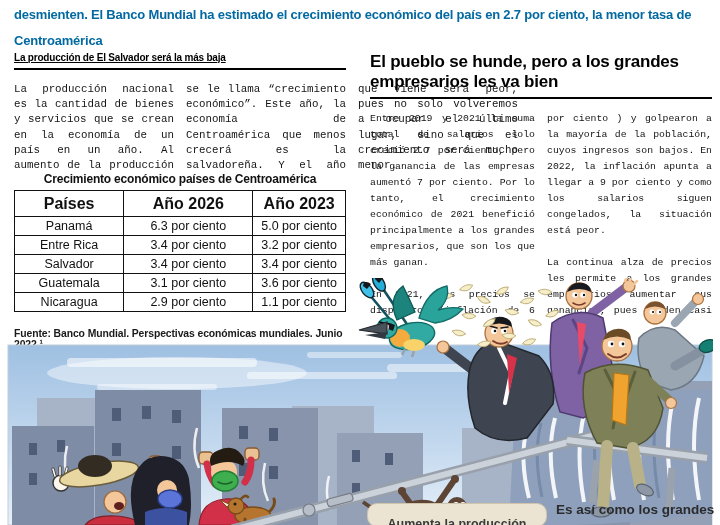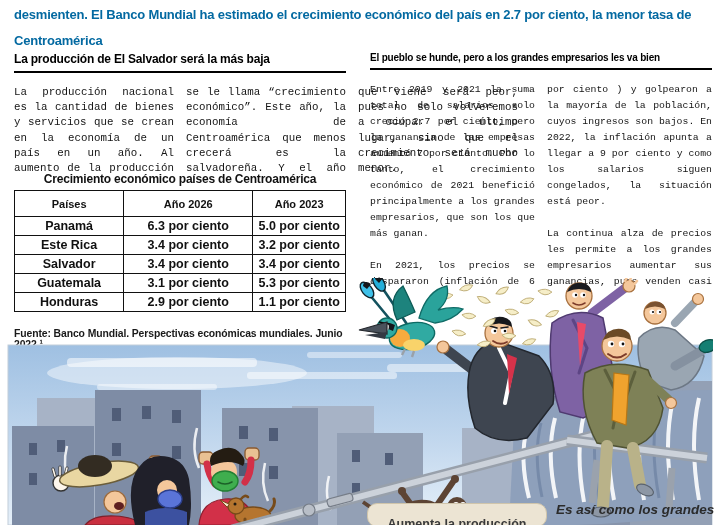--- a/index.html
+++ b/index.html
@@ -7,45 +7,45 @@
         font-family:"Liberation Sans",sans-serif;color:#111;}
   
   #intro{position:absolute;left:14px;top:2px;width:700px;font-size:13px;font-weight:bold;
          letter-spacing:-0.2px;line-height:26px;white-space:pre-line;color:#0369a1;}
   
   .article{position:absolute;top:52px;}
   #art-left{left:14px;width:332px;}
   #art-right{left:370px;width:342px;}
   .headline{font-weight:bold;letter-spacing:-0.2px;color:#000;padding-bottom:5px;
             border-bottom:2.5px solid #000;margin:0 0 8px 0;}
-  #art-left .headline{font-size:12px;}
-  #art-right .headline{font-size:10px;}
+  #art-left .headline{font-size:10px;text-decoration:underline;}
+  #art-right .headline{font-size:17px;}
   .body-text{font-family:Liberation Mono, monospace;text-align:justify;white-space:pre-line;
              column-count:2;column-gap:12px;column-fill:auto;color:#141414;margin-top:12px;}
   #art-left .body-text{font-size:10.8px;line-height:15.2px;height:92px;}
   #art-right .body-text{font-size:9.8px;line-height:16px;height:216px;}
   
   #tbl-title{position:absolute;left:14px;top:172px;width:332px;text-align:center;
              font-weight:bold;font-size:12px;letter-spacing:-0.2px;}
   #gdp-table{position:absolute;left:14px;top:190px;width:332px;border-collapse:collapse;
              font-size:12.5px;text-align:center;}
   #gdp-table th,#gdp-table td{border:1.6px solid #111;padding:0;}
-  #gdp-table th{height:25px;font-size:11px;}
-  #gdp-table td{height:18px;font-weight:bold;}
+  #gdp-table th{height:25px;font-size:16px;}
+  #gdp-table td{height:18px;font-weight:normal;}
   #tbl-source{position:absolute;left:14px;top:328px;width:340px;font-weight:bold;
               font-size:10.4px;letter-spacing:-0.1px;color:#1a1a1a;}
   
   #cartoon{position:absolute;left:7px;top:278px;width:706px;height:247px;}
   #caption-box{position:absolute;left:367px;top:503px;width:178px;height:22px;
                background:#ece4d3;border:1px solid #d0c5ab;border-radius:10px;
                overflow:hidden;text-align:center;}
   #caption-box span{display:inline-block;margin-top:13px;font-weight:bold;
                     font-size:12.5px;color:#3a3a3a;}
   #caption-italic{position:absolute;left:556px;top:502px;width:160px;
-                  font-style:italic;font-weight:bold;font-size:13.5px;color:#2b2b2b;}
+                  font-weight:bold;font-size:13.5px;color:#2b2b2b;}
 </style>
 </head>
 <body>
 
 <div id="page">
 
   <div id="intro">desmienten. El Banco Mundial ha estimado el crecimiento económico del país en 2.7 por ciento, la menor tasa de
 Centroamérica</div>
 
   <div id="art-left" class="article">
@@ -66,36 +66,36 @@
       <th>Países</th>
       <th>Año 2026</th>
       <th>Año 2023</th>
     </tr>
     <tr>
       <td>Panamá</td>
       <td>6.3 por ciento</td>
       <td>5.0 por ciento</td>
     </tr>
     <tr>
-      <td>Este Rica</td>
+      <td>Entre Rica</td>
       <td>3.4 por ciento</td>
       <td>3.2 por ciento</td>
     </tr>
     <tr>
       <td>Salvador</td>
       <td>3.4 por ciento</td>
       <td>3.4 por ciento</td>
     </tr>
     <tr>
       <td>Guatemala</td>
       <td>3.1 por ciento</td>
-      <td>5.3 por ciento</td>
-    </tr>
-    <tr>
-      <td>Honduras</td>
+      <td>3.6 por ciento</td>
+    </tr>
+    <tr>
+      <td>Nicaragua</td>
       <td>2.9 por ciento</td>
       <td>1.1 por ciento</td>
     </tr>
   </tbody>
     </table>
 
   <div id="tbl-source">Fuente: Banco Mundial. Perspectivas económicas mundiales. Junio 2022.¹</div>
 
   <div id="art-right" class="article">
     <h2 class="headline">El pueblo se hunde, pero a los grandes empresarios les va bien</h2>

